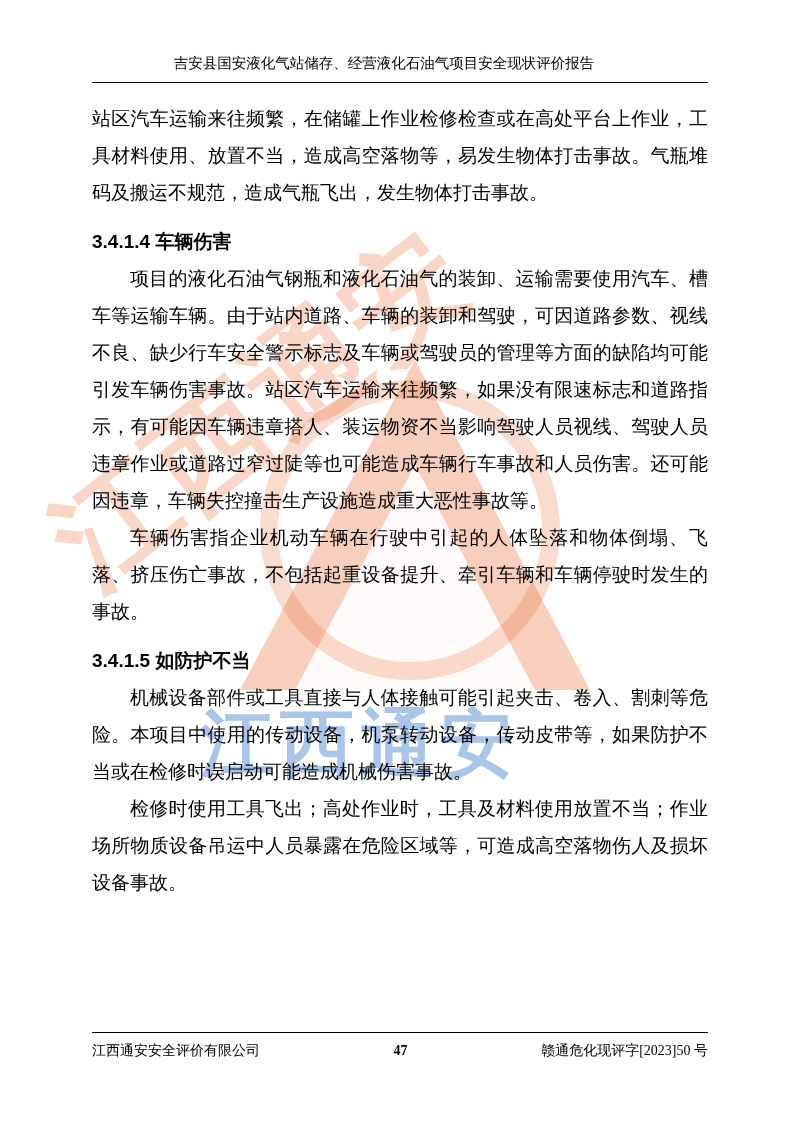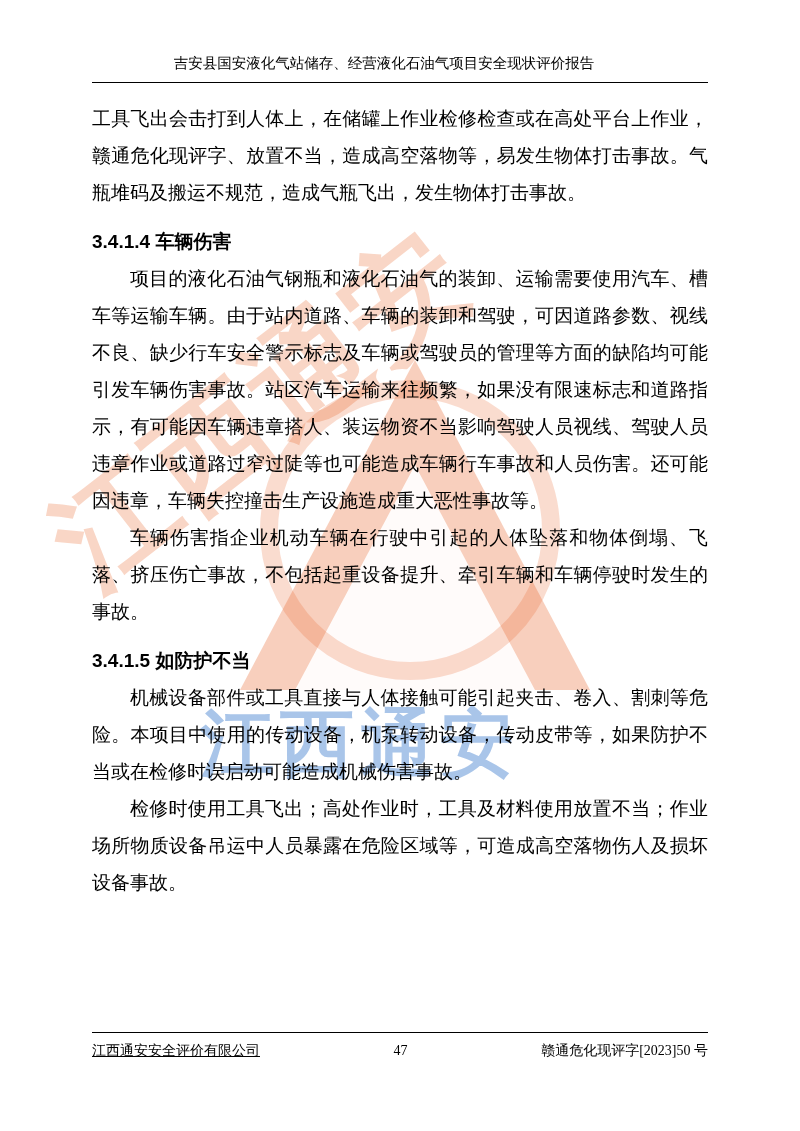--- a/index.html
+++ b/index.html
@@ -159,22 +159,22 @@
     left: 92px;
     top: 1040px;
     width: 616px;
     display: flex;
     justify-content: space-between;
     align-items: center;
     font-size: 14px;
     line-height: 22px;
     z-index: 10;
   }
-  .footer .f-left { text-align: center; text-decoration: underline; }
-  .footer .f-center { text-align: center; flex: 0 0 auto; }
+  .footer .f-left { text-align: center; }
+  .footer .f-center { text-align: center; flex: 0 0 auto; font-weight: bold; }
   .footer .f-right { text-align: right; }
 </style>
 </head>
 <body>
 
 <div class="page">
 
   <div class="watermark">
     <div class="wm-inner">
       <div class="wm-triangle"></div>
@@ -182,21 +182,21 @@
       <div class="wm-ring"></div>
       <div class="wm-text-diag">江西通安</div>
       <div class="wm-text-main">江西通安</div>
     </div>
   </div>
 
   <div class="header">吉安县国安液化气站储存、经营液化石油气项目安全现状评价报告</div>
   <div class="header-rule"></div>
 
   <div class="content">
-    <p class="para">工具飞出会击打到人体上，在储罐上作业检修检查或在高处平台上作业，赣通危化现评字、放置不当，造成高空落物等，易发生物体打击事故。气瓶堆码及搬运不规范，造成气瓶飞出，发生物体打击事故。</p>
+    <p class="para">站区汽车运输来往频繁，在储罐上作业检修检查或在高处平台上作业，工具材料使用、放置不当，造成高空落物等，易发生物体打击事故。气瓶堆码及搬运不规范，造成气瓶飞出，发生物体打击事故。</p>
 
     <h3 class="heading">3.4.1.4 车辆伤害</h3>
     <p class="para indent">项目的液化石油气钢瓶和液化石油气的装卸、运输需要使用汽车、槽车等运输车辆。由于站内道路、车辆的装卸和驾驶，可因道路参数、视线不良、缺少行车安全警示标志及车辆或驾驶员的管理等方面的缺陷均可能引发车辆伤害事故。站区汽车运输来往频繁，如果没有限速标志和道路指示，有可能因车辆违章搭人、装运物资不当影响驾驶人员视线、驾驶人员违章作业或道路过窄过陡等也可能造成车辆行车事故和人员伤害。还可能因违章，车辆失控撞击生产设施造成重大恶性事故等。</p>
     <p class="para indent">车辆伤害指企业机动车辆在行驶中引起的人体坠落和物体倒塌、飞落、挤压伤亡事故，不包括起重设备提升、牵引车辆和车辆停驶时发生的事故。</p>
 
     <h3 class="heading">3.4.1.5 如防护不当</h3>
     <p class="para indent">机械设备部件或工具直接与人体接触可能引起夹击、卷入、割刺等危险。本项目中使用的传动设备，机泵转动设备，传动皮带等，如果防护不当或在检修时误启动可能造成机械伤害事故。</p>
 
     <p class="para indent">检修时使用工具飞出；高处作业时，工具及材料使用放置不当；作业场所物质设备吊运中人员暴露在危险区域等，可造成高空落物伤人及损坏设备事故。</p>
   </div>

